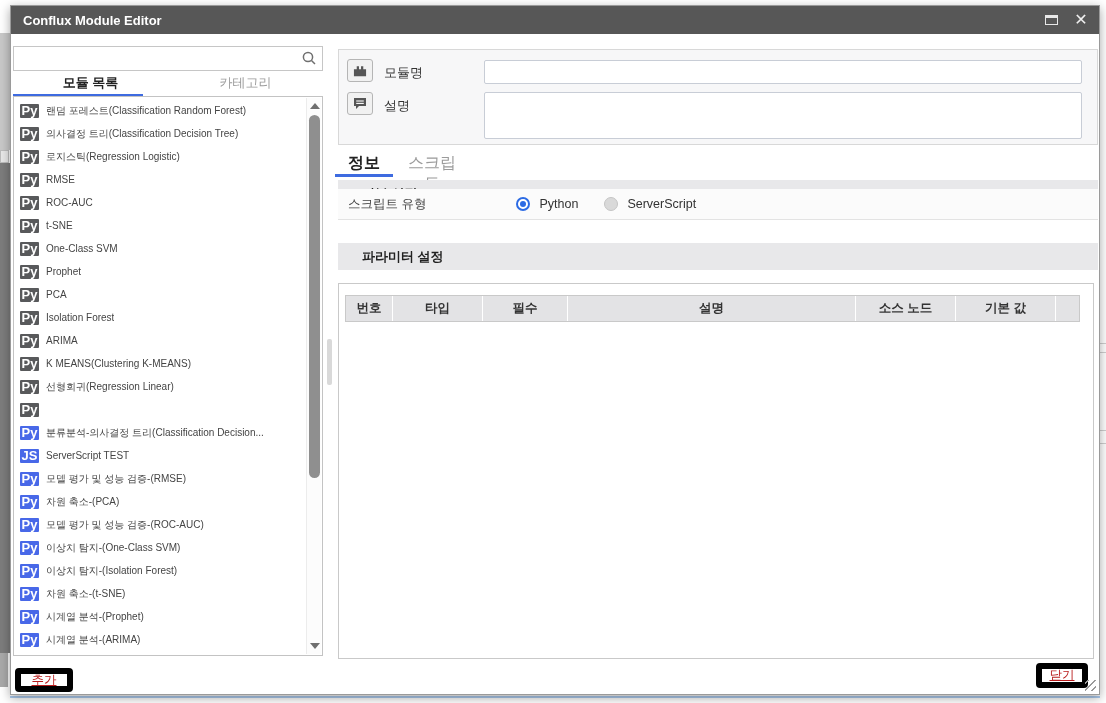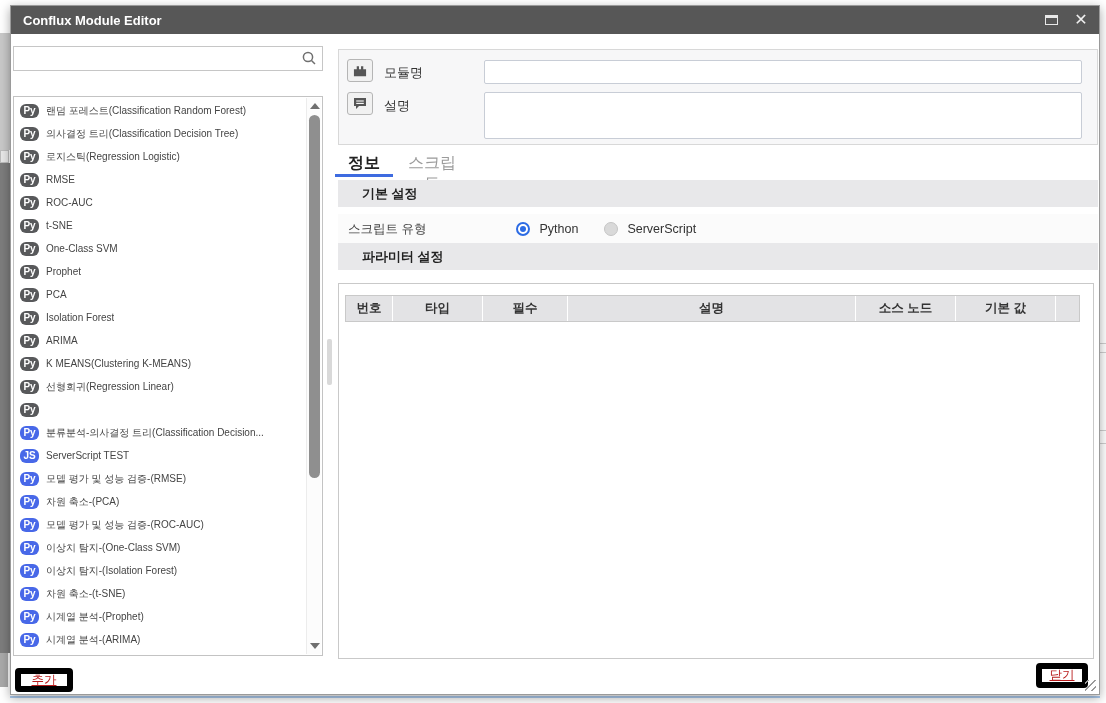--- a/index.html
+++ b/index.html
@@ -26,21 +26,21 @@
   .search-icon{position:absolute;right:6px;top:4px;width:16px;height:16px;}
   .tabs-left{position:absolute;left:2px;top:66px;width:310px;height:24px;display:flex;font-size:13px;}
   .ltab{flex:1;text-align:center;line-height:22px;cursor:pointer;}
   .ltab.active{color:#222;font-weight:bold;}
   .ltab.inactive{color:#9b9b9b;}
   .ltab-underline{position:absolute;left:0;bottom:-2px;width:130px;height:4px;background:#3e6be0;}
   .module-listbox{position:absolute;left:2px;top:90px;width:310px;height:560px;border:1px solid #c3c3c3;
     background:#fff;overflow:hidden;}
   .module-items{position:absolute;left:0;top:0;width:292px;padding:2px 0 0 6px;}
   .module-item{height:23px;display:flex;align-items:center;gap:7px;cursor:pointer;white-space:nowrap;}
-  .badge{display:inline-flex;width:19px;height:14px;border-radius:6px;color:#fff;font-size:10px;
+  .badge{display:inline-flex;width:19px;height:14px;border-radius:1px;color:#fff;font-size:13px;
     font-weight:bold;align-items:center;justify-content:center;flex:0 0 auto;}
   .badge.dark{background:#58595b;}
   .badge.blue{background:#4868e8;}
   .module-label{font-size:10px;color:#444;overflow:hidden;text-overflow:ellipsis;max-width:255px;}
   .vscroll{position:absolute;right:1px;top:1px;width:15px;height:556px;background:#fcfcfc;border-left:1px solid #ececec;}
   .scroll-arrow{position:absolute;left:3px;width:0;height:0;border-left:5px solid transparent;border-right:5px solid transparent;}
   .scroll-arrow.up{top:5px;border-bottom:6px solid #6f6f6f;}
   .scroll-arrow.down{bottom:5px;border-top:6px solid #6f6f6f;}
   .scroll-thumb{position:absolute;left:2px;top:17px;width:11px;height:363px;background:#8f8f8f;border-radius:6px;}
 
@@ -59,21 +59,21 @@
 
   
   .dtab{position:absolute;top:147px;height:22px;text-align:center;font-size:16px;line-height:20px;cursor:pointer;}
   .dtab.active{color:#222;font-weight:bold;}
   .dtab.inactive{color:#9b9b9b;}
   .dtab-underline{position:absolute;left:324px;top:168px;width:58px;height:3px;background:#3e6be0;}
 
   
   .section-bar{position:absolute;left:327px;width:760px;height:27px;background:#e8e8ea;color:#222;
     font-size:13px;font-weight:bold;line-height:27px;padding-left:24px;}
-  .script-type-row{position:absolute;left:327px;top:208px;width:760px;height:31px;background:#fbfbfb;
+  .script-type-row{position:absolute;left:327px;top:183px;width:760px;height:31px;background:#fbfbfb;
     border-bottom:1px solid #e3e3e3;display:flex;align-items:center;font-size:12.5px;color:#444;}
   .script-type-label{margin-left:10px;}
   .radio-group{display:flex;align-items:center;margin-left:90px;gap:26px;}
   .radio-opt{display:flex;align-items:center;gap:9px;cursor:pointer;color:#333;}
   .radio-sel{width:14px;height:14px;border-radius:50%;border:2px solid #2c6be4;position:relative;background:#fff;}
   .radio-sel::after{content:"";position:absolute;left:2px;top:2px;width:6px;height:6px;border-radius:50%;background:#2c6be4;}
   .radio-unsel{width:14px;height:14px;border-radius:50%;background:#d9d9d9;border:1px solid #c5c5c5;}
 
   
   .grid-box{position:absolute;left:327px;top:277px;width:756px;height:376px;background:#fff;border:1px solid #c9c9c9;}
@@ -120,20 +120,25 @@
   </div>
 
   <div class="search-wrap">
     <input class="search-input" type="text" style="">
     <svg class="search-icon" viewBox="0 0 16 16">
       <circle cx="7" cy="7" r="4.6" fill="none" stroke="#6f6f6f" stroke-width="1.5"></circle>
       <line x1="10.5" y1="10.5" x2="14" y2="14" stroke="#6f6f6f" stroke-width="1.5"></line>
     </svg>
   </div>
 
+  <div class="tabs-left">
+    <div class="ltab active">모듈 목록</div>
+    <div class="ltab inactive">카테고리</div>
+    <div class="ltab-underline"></div>
+  </div>
 
   <div class="module-listbox">
     <div class="module-items">
   <div class="module-item">
     <span class="badge dark">Py</span>
     <span class="module-label">랜덤 포레스트(Classification Random Forest)</span>
   </div>
 
   <div class="module-item">
     <span class="badge dark">Py</span>

